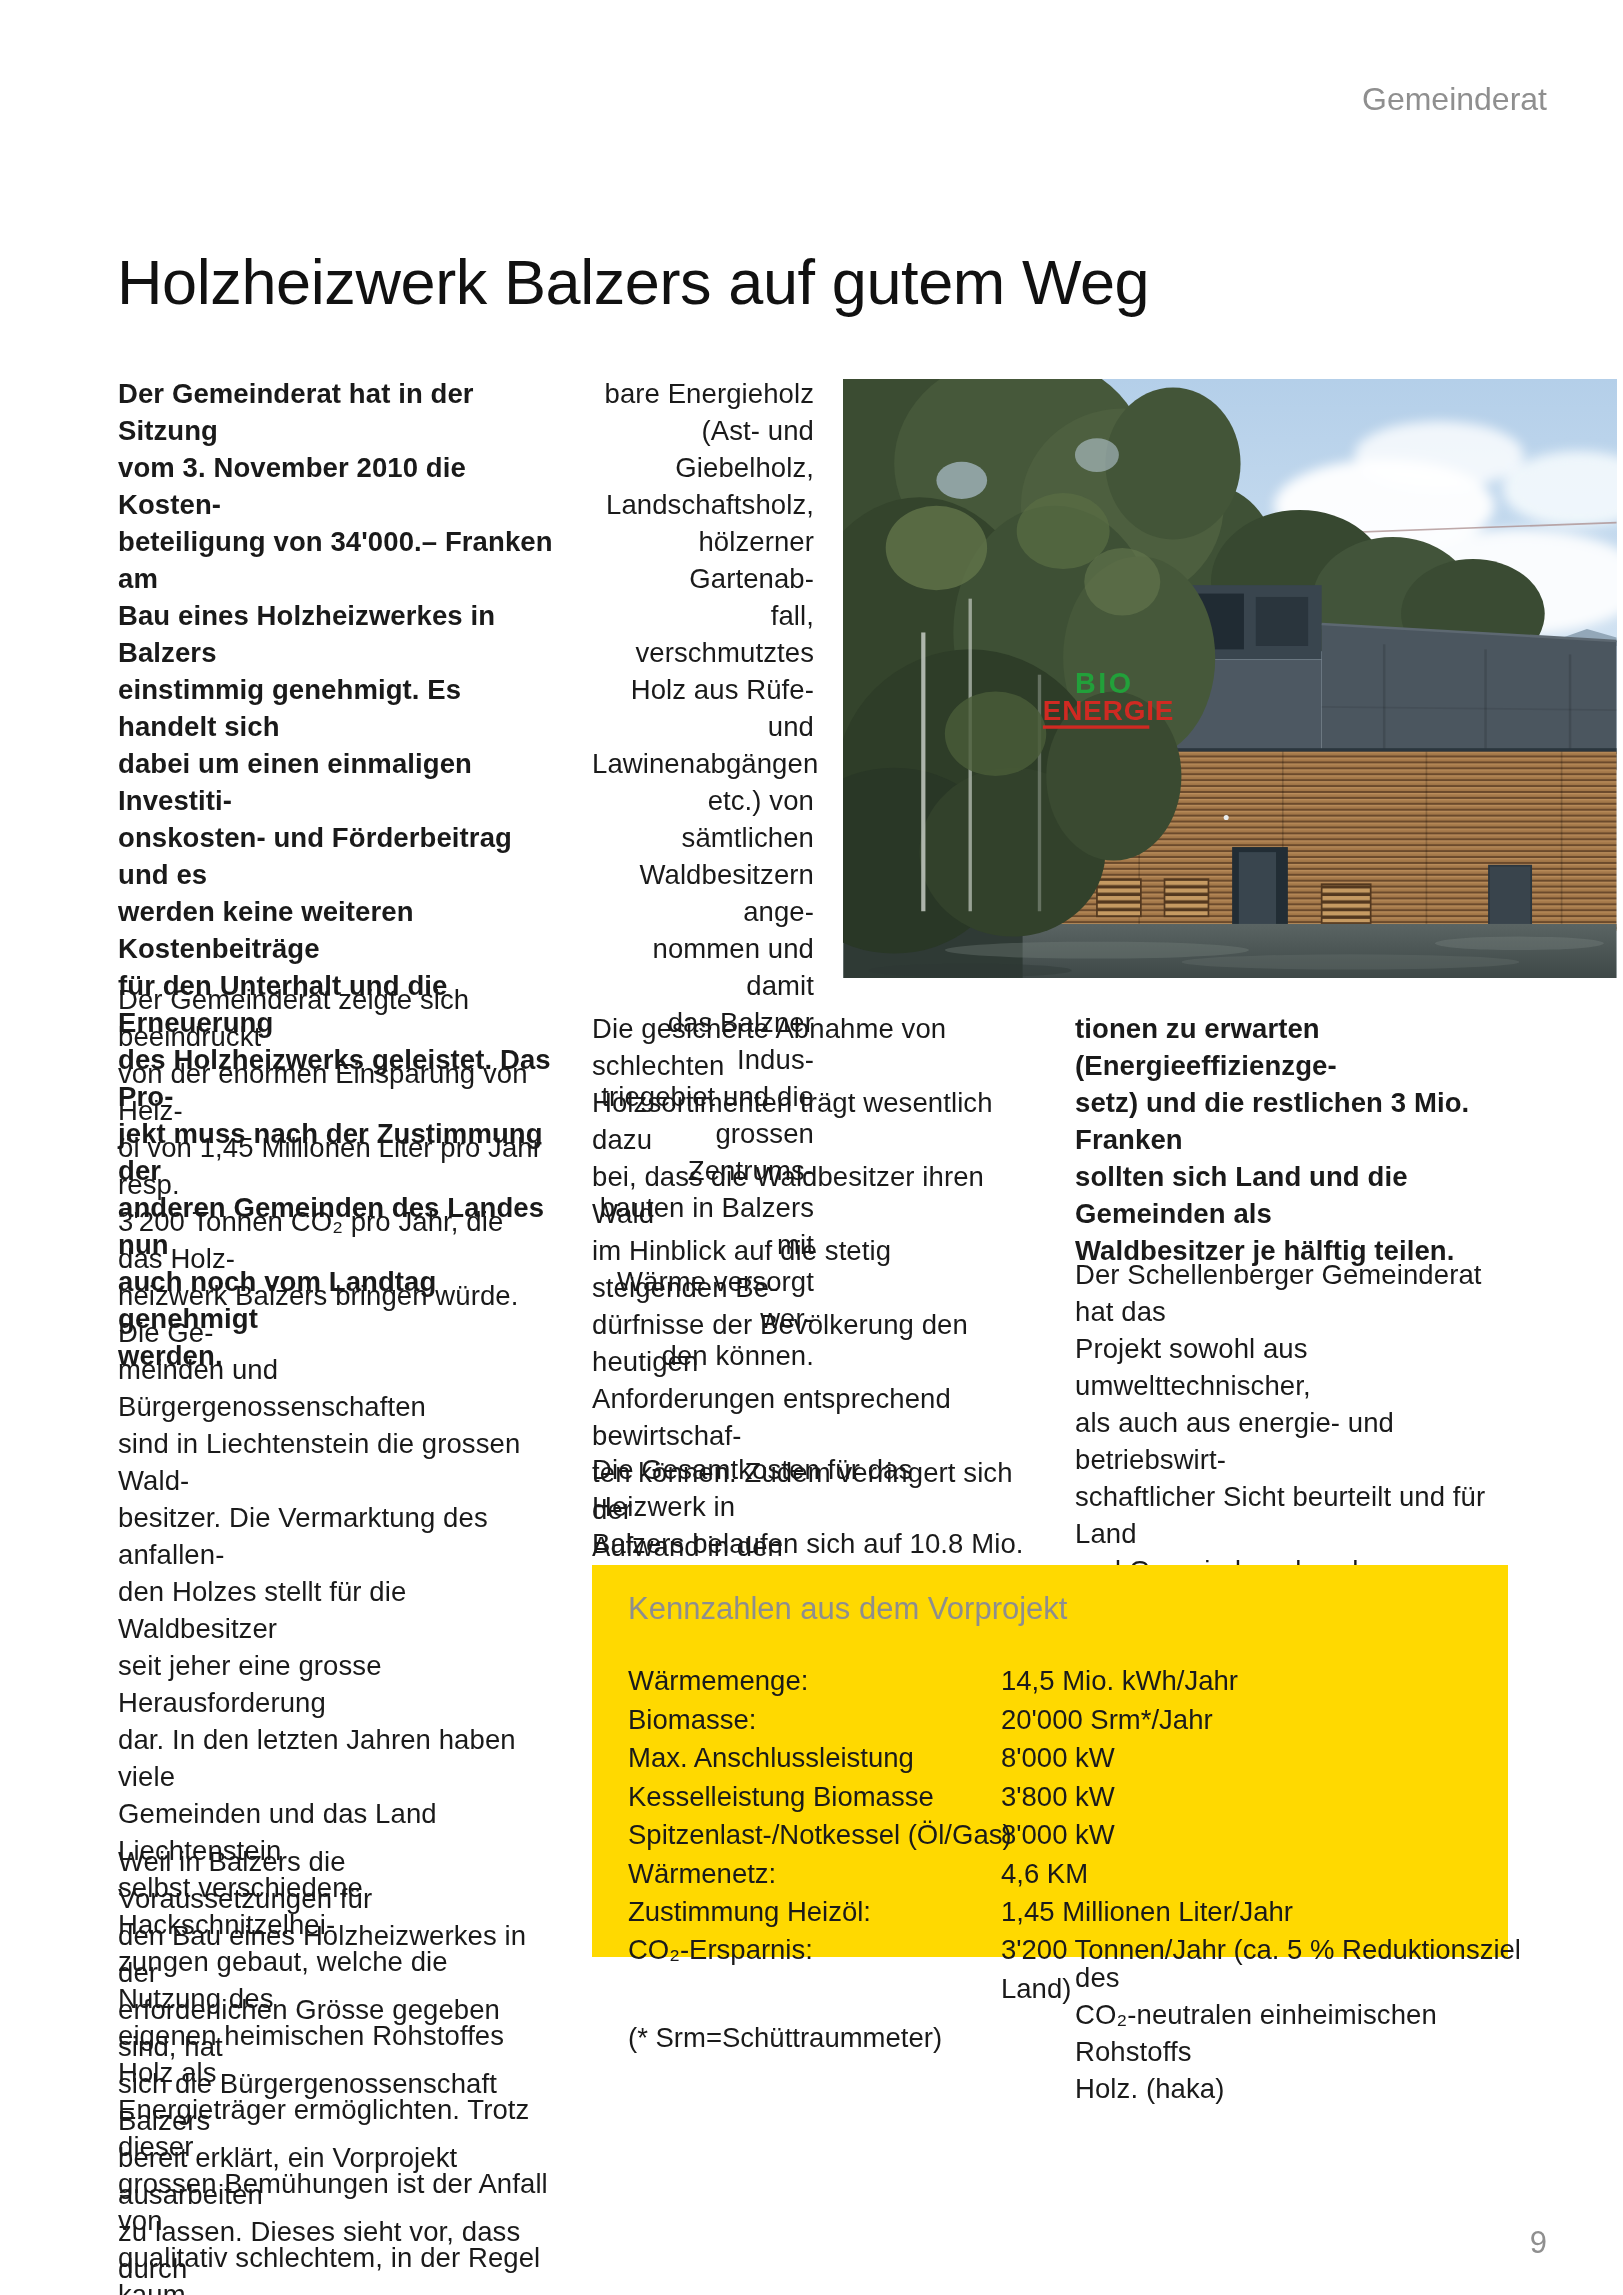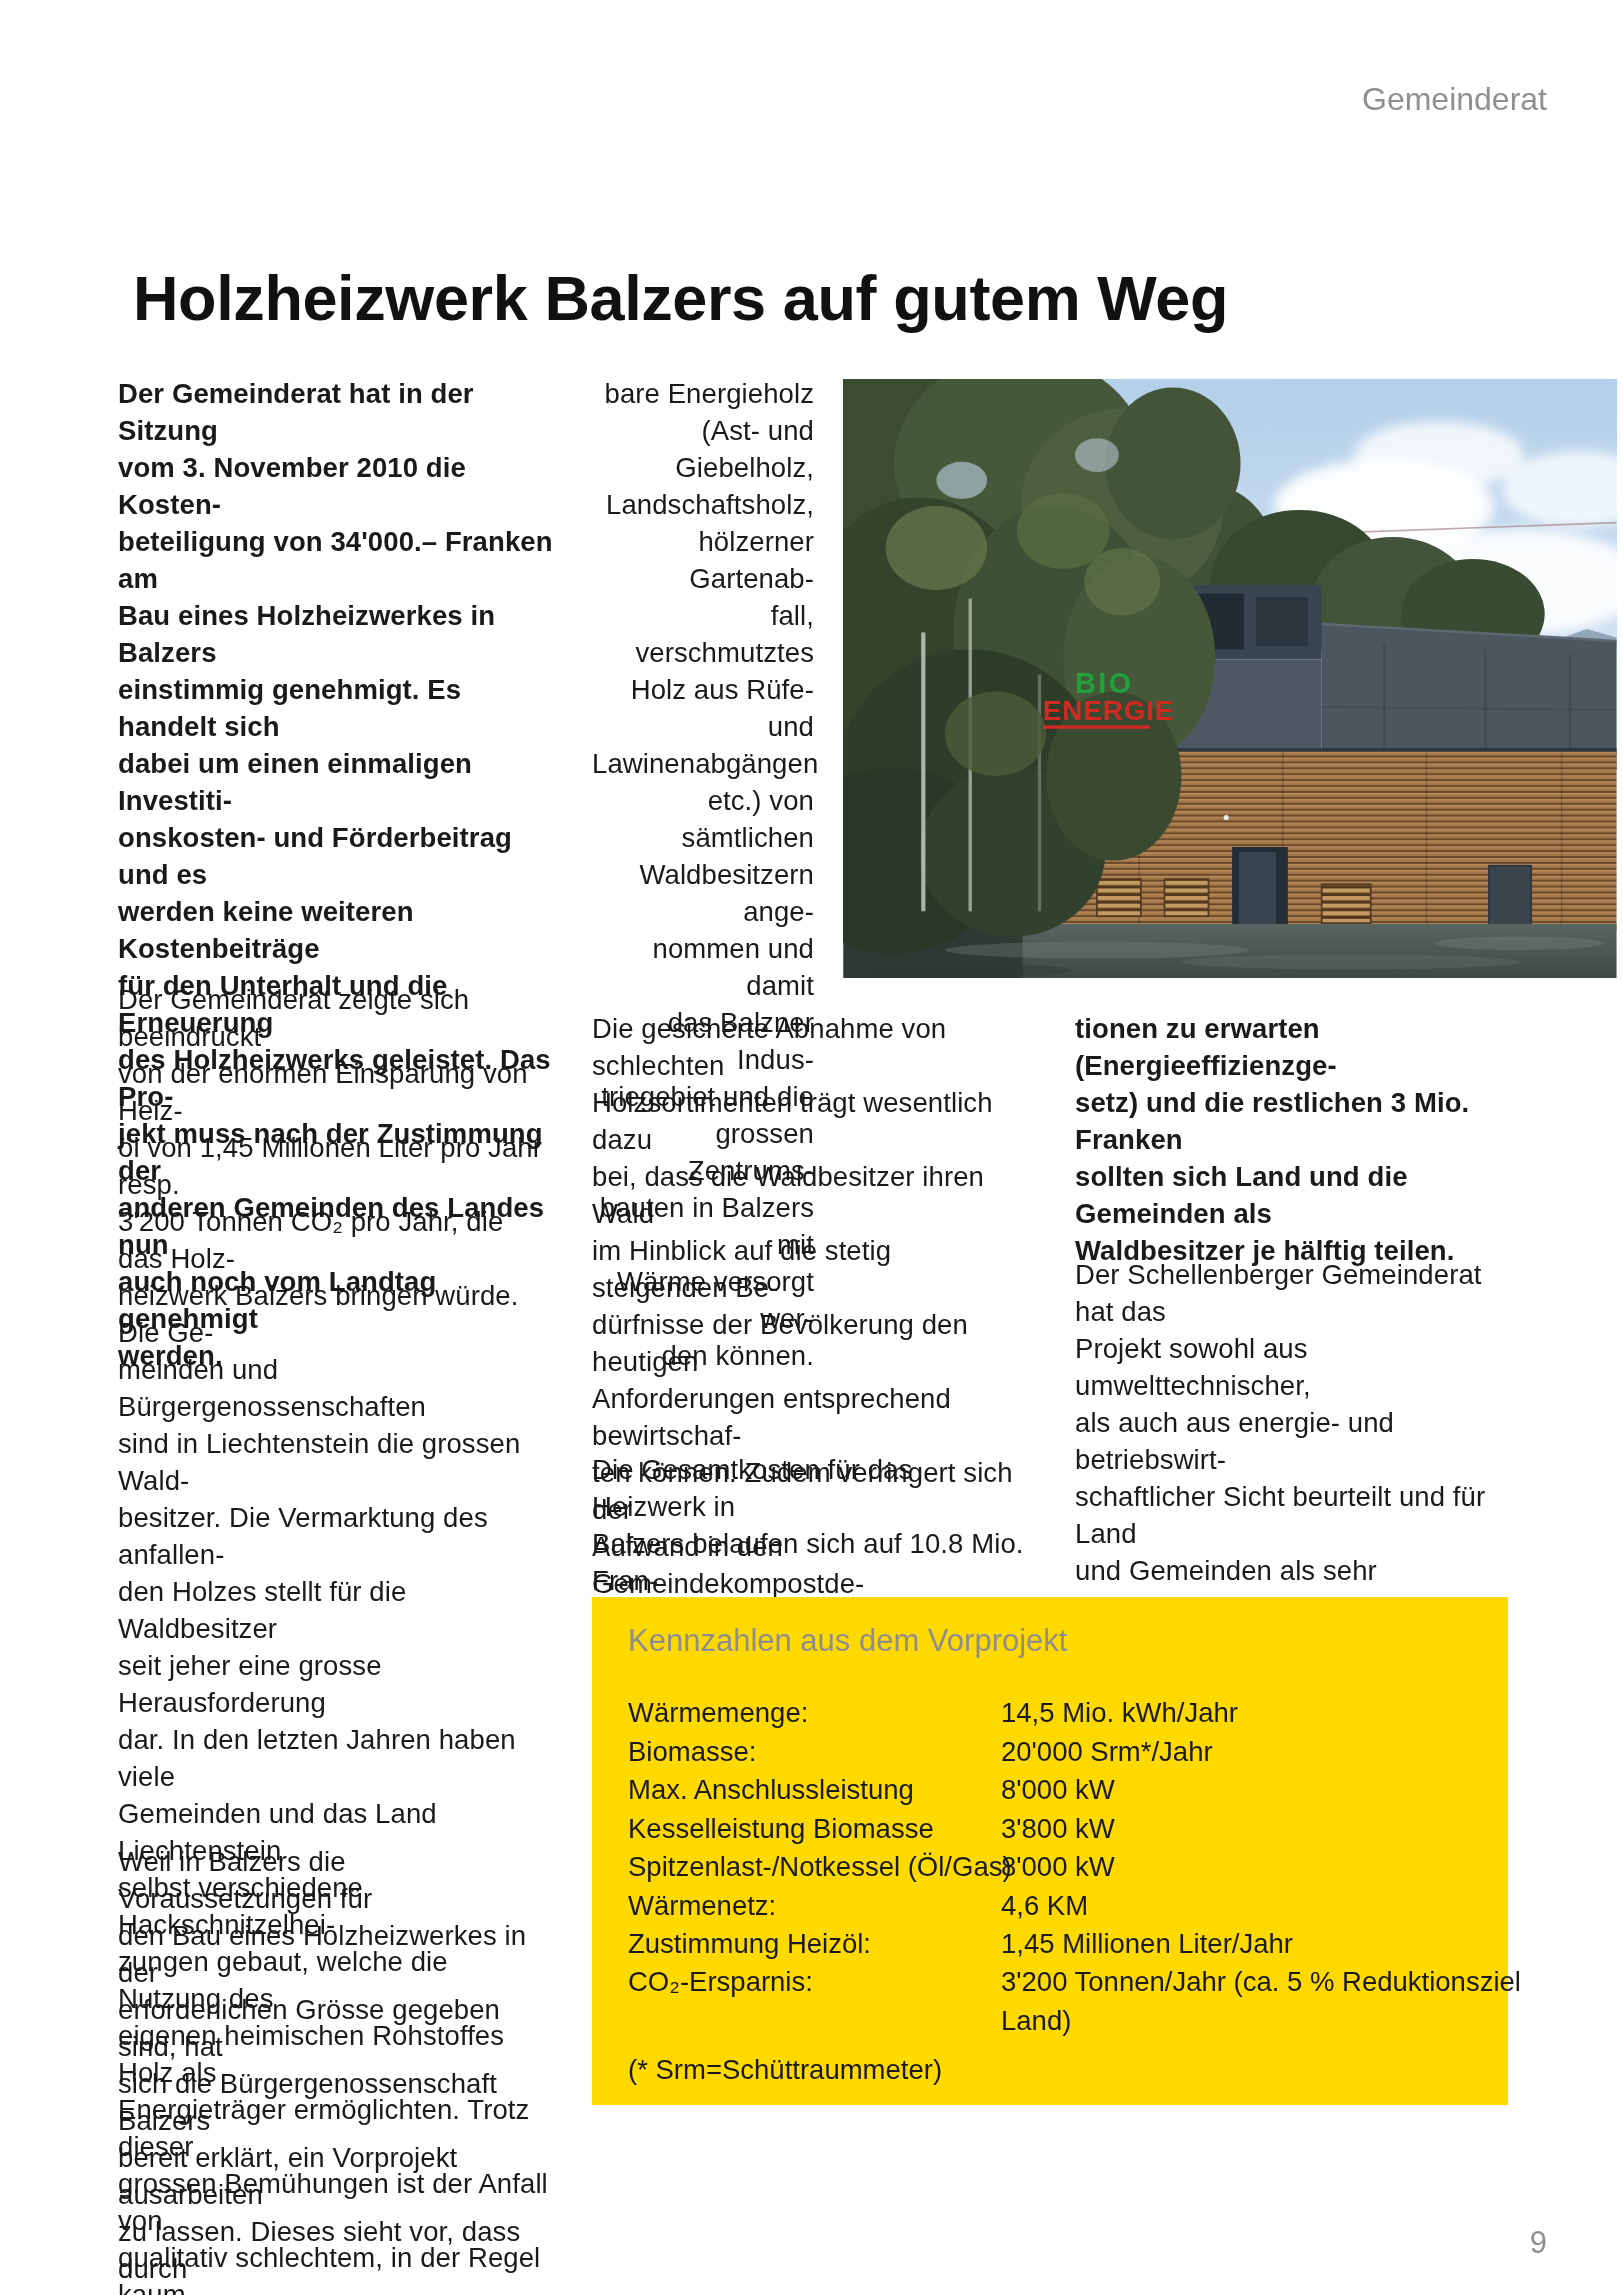--- a/index.html
+++ b/index.html
@@ -2,41 +2,41 @@
 <html style="font-size:13.5px"><head>
 <meta charset="utf-8">
 <style>
   html,body{margin:0;padding:0;background:#ffffff;}
   body{width:1623px;height:2295px;position:relative;font-family:"Liberation Sans",sans-serif;color:#1a1a1a;}
   .page{position:absolute;left:0;top:0;width:1623px;height:2295px;background:#ffffff;overflow:hidden;}
 
   .section-label{position:absolute;left:1268px;top:82px;width:279px;text-align:right;
     font-size:32px;line-height:34px;color:#8f8f8f;font-weight:400;}
 
-  .title{position:absolute;left:117px;top:247px;width:1268px;margin:16px;
-    font-size:63px;line-height:71px;font-weight:700;letter-spacing:-0.4px;color:#111;}
+  .title{position:absolute;left:117px;top:247px;width:1268px;margin:0;
+    font-size:63px;line-height:71px;font-weight:400;letter-spacing:-0.4px;color:#111;}
 
   .para{position:absolute;white-space:pre-line;font-size:27.5px;line-height:37px;
     letter-spacing:0.1px;color:#1a1a1a;}
   .bold{font-weight:700;}
 
   #lead   {left:118px; top:375px;  width:436px;}
   #c1p2   {left:118px; top:981px; width:436px;}
   #c1p3   {left:118px; top:1843px; width:436px;}
   #c2side {left:592px; top:375px;  width:222px;text-align:right;}
   #c2p1   {left:592px; top:1010px; width:441px;}
   #c2p2   {left:592px; top:1451px; width:441px;}
   #c3p1   {left:1075px;top:1010px; width:435px;font-weight:bold;}
   #c3p2   {left:1075px;top:1256px; width:435px;}
 
   .photo{position:absolute;left:843px;top:379px;width:774px;height:599px;
     background:linear-gradient(180deg,#b4cfe9 0%,#c9ddf0 35%,#e4eef7 65%,#eef4f9 100%);overflow:hidden;}
   .photo svg{display:block;width:774px;height:599px;}
 
-  .kv-box{position:absolute;left:592px;top:1597px;width:916px;height:508px;background:#ffd900;}
+  .kv-box{position:absolute;left:592px;top:1565px;width:916px;height:392px;background:#ffd900;}
   .kv-title{position:absolute;left:36px;top:25px;font-size:31px;line-height:37px;color:#8e8e8e;}
   .kv-row{position:absolute;left:0;width:916px;height:37px;font-size:27.5px;}
   .kv-label{position:absolute;left:36px;top:0;white-space:nowrap;}
   .kv-value{position:absolute;left:409px;top:0;white-space:nowrap;}
   .kv-extra{position:absolute;left:409px;top:408px;font-size:27.5px;}
   .kv-footnote{position:absolute;left:36px;top:457px;font-size:27.5px;}
 
   .page-number{position:absolute;left:1471px;top:2225px;width:76px;text-align:right;
     font-size:31px;color:#8f8f8f;}
 </style>

